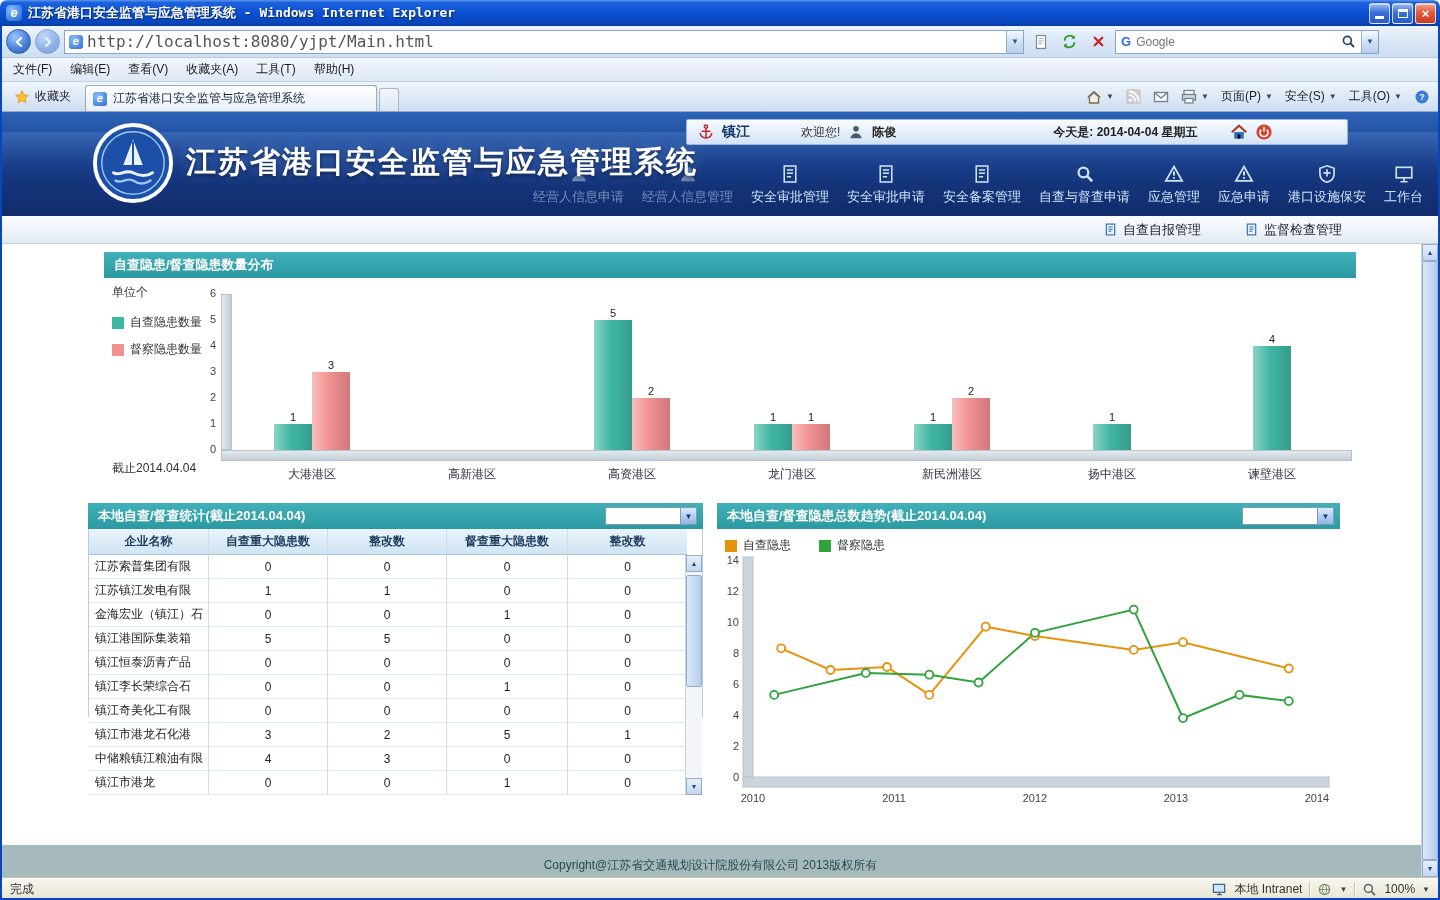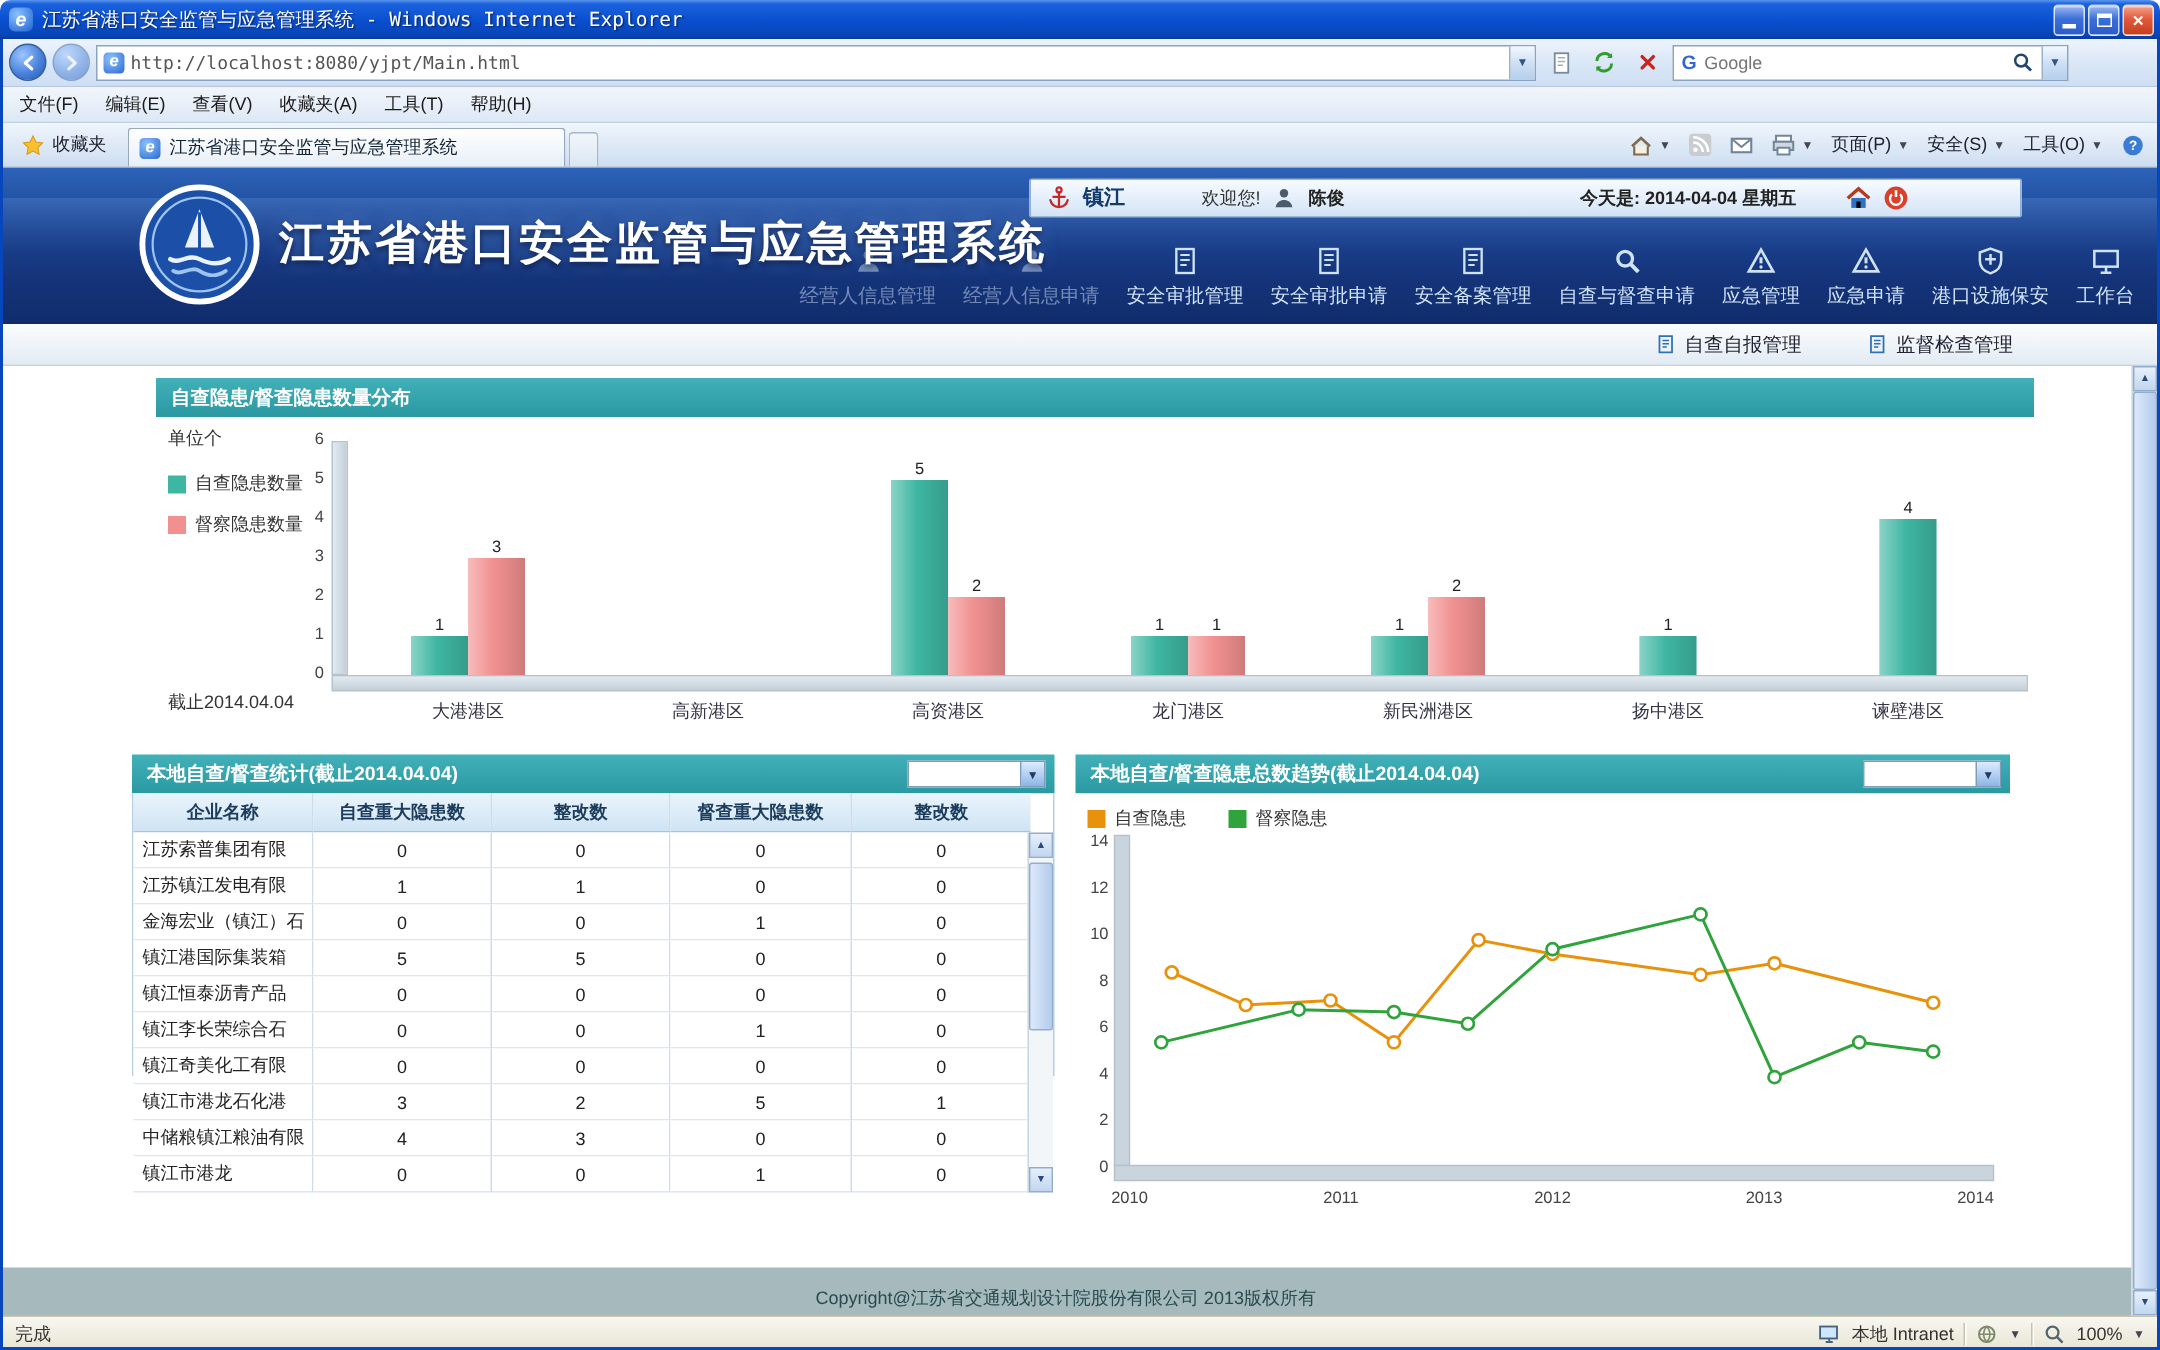--- a/index.html
+++ b/index.html
@@ -5,40 +5,40 @@
 *{margin:0;padding:0;box-sizing:border-box;}
 html,body{width:1440px;height:900px;}
 body{font-family:"Liberation Sans","DejaVu Sans",sans-serif;position:relative;background:#fff;overflow:hidden;}
 
 
 .titlebar{position:absolute;top:0;left:0;width:1440px;height:26px;
  background:linear-gradient(180deg,#5a96ee 0%,#1b61dd 10%,#0a4ecf 55%,#0845b8 90%,#063a9f 100%);
  border-radius:7px 7px 0 0;display:flex;align-items:center;padding:0 4px 0 6px;z-index:40;}
 .ie-ico{width:16px;height:16px;border-radius:4px;background:radial-gradient(circle at 35% 30%,#8cc1ff,#1e62d0);
  color:#fff;font-weight:bold;font-style:italic;font-size:13px;line-height:15px;text-align:center;flex:none;}
-.win-title{color:#fff;font-weight:normal;font-size:13px;margin-left:6px;flex:1;white-space:nowrap;overflow:hidden;
+.win-title{color:#fff;font-weight:bold;font-size:13px;margin-left:6px;flex:1;white-space:nowrap;overflow:hidden;
  text-shadow:1px 1px 1px #0a2a66;font-family:"DejaVu Sans Mono","Liberation Mono",monospace;}
 .winbtns{display:flex;gap:2px;}
 .winbtn{width:21px;height:21px;border-radius:3px;border:1px solid rgba(255,255,255,.75);
  background:linear-gradient(180deg,#9db9f2,#3b6fd8 45%,#2a5cc8);box-shadow:inset 0 1px 0 rgba(255,255,255,.5);
  color:#fff;font-size:13px;font-weight:bold;display:flex;align-items:center;justify-content:center;}
 .winbtn.close{background:linear-gradient(180deg,#f2a38c,#e3593a 45%,#c33f1f);}
 .glyph-min{width:9px;height:3px;background:#fff;margin-top:9px;}
 .glyph-max{width:10px;height:9px;border:1px solid #fff;border-top:3px solid #fff;}
 
 .addrbar{position:absolute;top:26px;left:0;width:1440px;height:32px;
  background:linear-gradient(180deg,#eef4fc,#d7e5f6 60%,#cfdff3);border-bottom:1px solid #b7c9de;
  display:flex;align-items:center;padding:0 6px;gap:4px;z-index:40;}
 .navcircle{width:25px;height:25px;border-radius:50%;flex:none;
  background:radial-gradient(circle at 35% 30%,#9cc6ff,#4a82dd 55%,#2458b0);border:1px solid #35609e;
  display:flex;align-items:center;justify-content:center;}
 .navcircle.fwd{opacity:.5;}
 .addrfield{flex:1;height:24px;background:#fff;border:1px solid #8aa5c0;display:flex;align-items:center;
  padding:0 0 0 4px;gap:4px;max-width:960px;}
-.addrfield input{flex:1;border:none;outline:none;font-size:12px;color:#555;background:transparent;
+.addrfield input{flex:1;border:none;outline:none;font-size:16px;color:#555;background:transparent;
  font-family:"DejaVu Sans Mono","Liberation Mono",monospace;}
 .ie-mini{width:14px;height:14px;border-radius:3px;background:radial-gradient(circle at 35% 30%,#8cc1ff,#2a6ad0);
  color:#fff;font-weight:bold;font-style:italic;font-size:11px;line-height:13px;text-align:center;flex:none;}
 .combo-btn{width:17px;height:22px;flex:none;background:linear-gradient(180deg,#f4f9ff,#cfe0f5 50%,#b6cfec);
  border-left:1px solid #9ab2cc;font-size:8px;color:#35567e;display:flex;align-items:center;justify-content:center;}
 .tool-sq{width:25px;height:25px;display:flex;align-items:center;justify-content:center;flex:none;}
 .searchbox{width:264px;height:24px;background:#fff;border:1px solid #8aa5c0;display:flex;align-items:center;
  padding-left:5px;gap:5px;flex:none;}
 .searchbox input{flex:1;border:none;outline:none;font-size:12px;color:#444;min-width:0;}
 .g-logo{font-weight:bold;font-size:13px;color:#3367d6;flex:none;}
@@ -319,28 +319,28 @@
         <path d="M6.3 6.6a4 4 0 105.4 0" fill="none" stroke="#fff" stroke-width="1.6"></path>
         <path d="M9 3.8v4.6" stroke="#fff" stroke-width="1.7"></path>
       </svg>
   </div>
   <div class="main-nav">
       <div class="nav-item dim">
         <svg class="nav-ico" viewBox="0 0 18 18">
           <circle cx="9" cy="5.6" r="3" fill="currentColor"></circle>
           <path d="M2.8 15.5c.6-3.8 3.2-5.4 6.2-5.4s5.6 1.6 6.2 5.4z" fill="currentColor"></path>
         </svg>
-        <span class="nav-label">经营人信息管理</span>
+        <span class="nav-label">经营人信息申请</span>
       </div>
       <div class="nav-item dim">
         <svg class="nav-ico" viewBox="0 0 18 18">
           <circle cx="9" cy="5.6" r="3" fill="currentColor"></circle>
           <path d="M2.8 15.5c.6-3.8 3.2-5.4 6.2-5.4s5.6 1.6 6.2 5.4z" fill="currentColor"></path>
         </svg>
-        <span class="nav-label">经营人信息申请</span>
+        <span class="nav-label">经营人信息管理</span>
       </div>
       <div class="nav-item">
         <svg class="nav-ico" viewBox="0 0 18 18">
           <rect x="3.8" y="1.8" width="10.4" height="14.4" fill="none" stroke="currentColor" stroke-width="1.4"></rect>
           <path d="M6.2 5.4h5.6M6.2 8.4h5.6M6.2 11.4h3.8" stroke="currentColor" stroke-width="1.3" fill="none"></path>
         </svg>
         <span class="nav-label">安全审批管理</span>
       </div>
       <div class="nav-item">
         <svg class="nav-ico" viewBox="0 0 18 18">

